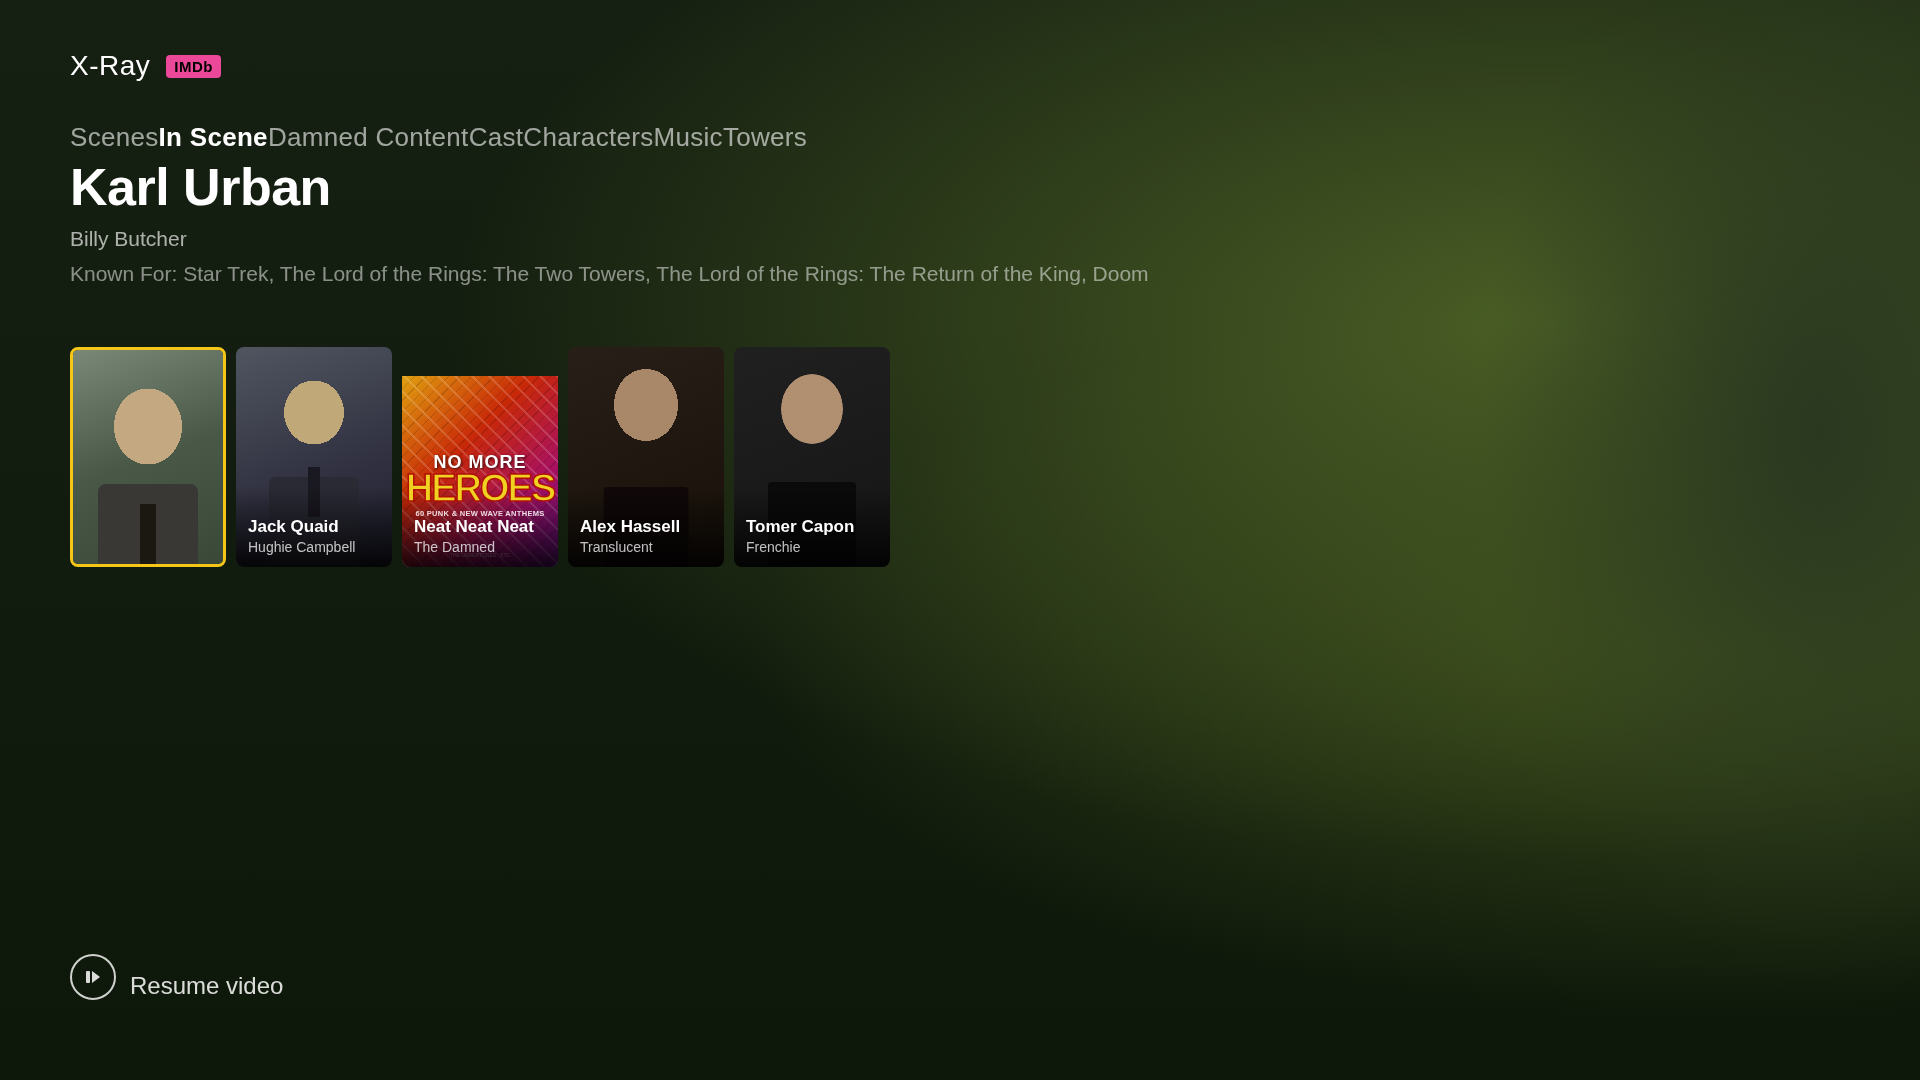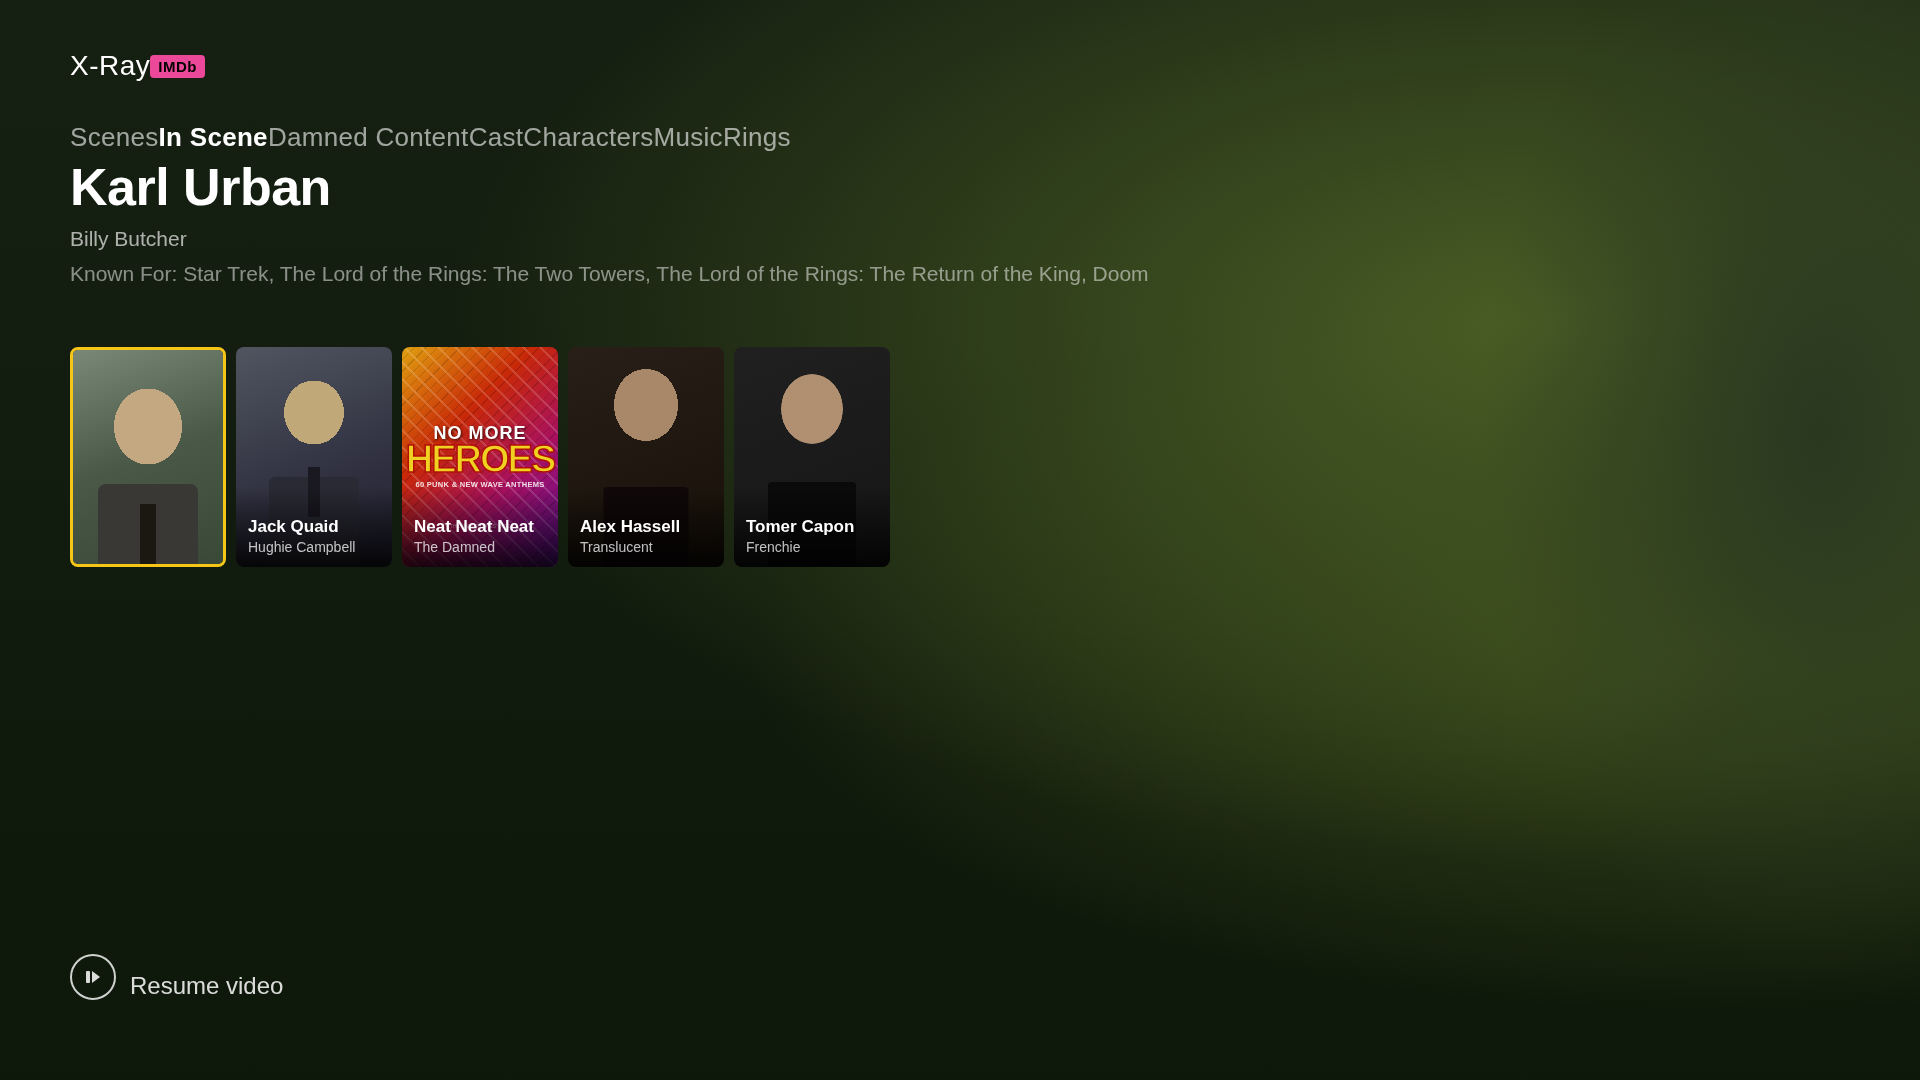--- a/index.html
+++ b/index.html
@@ -27,20 +27,21 @@
     .content {
       position: relative;
       z-index: 1;
       padding: 50px 70px;
     }
 
     
     .header {
       display: flex;
       align-items: center;
+      gap: 16px;
       margin-bottom: 36px;
     }
 
     .xray-label {
       font-size: 28px;
       font-weight: 400;
       color: #ffffff;
       letter-spacing: 0.5px;
     }
 
@@ -189,21 +190,21 @@
     <span class="imdb-badge">IMDb</span>
   </div>
 
   <nav class="nav">
     <span class="nav-item">Scenes</span>
     <span class="nav-item active">In Scene</span>
     <span class="nav-item">Damned Content</span>
     <span class="nav-item">Cast</span>
     <span class="nav-item">Characters</span>
     <span class="nav-item">Music</span>
-    <span class="nav-item">Rings</span>
+    <span class="nav-item">Towers</span>
   </nav>
 
   <div>
     <div class="actor-name">Karl Urban</div>
     <div class="actor-role">Billy Butcher</div>
     <div class="actor-known-for">
       <span>Known For:</span>
       <span>Star Trek, The Lord of the Rings: The Two Towers, The Lord of the Rings: The Return of the King, Doom</span>
     </div>
   </div>
@@ -227,21 +228,21 @@
         <div style="position:absolute;bottom:0;left:50%;transform:translateX(-50%);width:90px;height:90px;background:#2a2a35;border-radius:6px 6px 0 0;"></div>
         <div style="position:absolute;bottom:50px;left:50%;transform:translateX(-50%);width:12px;height:50px;background:#1a1820;"></div>
       </div>
       <div class="card-label">
         <div class="card-label-name">Jack Quaid</div>
         <div class="card-label-role">Hughie Campbell</div>
       </div>
     </div>
 
     <div class="card">
-      <div style="width:100%;height:100%;background:linear-gradient(135deg,#e0a010 0%,#c82808 35%,#a81060 65%,#6010a0 100%);display:flex;flex-direction:column;align-items:center;justify-content:center;padding:24px;position:relative;">
+      <div style="width:100%;height:100%;background:linear-gradient(135deg,#e0a010 0%,#c82808 35%,#a81060 65%,#6010a0 100%);display:flex;flex-direction:column;align-items:center;justify-content:center;padding:24px;position:relative;margin-top:29px;">
 
         <div style="position:absolute;inset:0;opacity:0.15;background:repeating-linear-gradient(45deg,#fff 0,#fff 2px,transparent 2px,transparent 12px),repeating-linear-gradient(-45deg,#000 0,#000 1px,transparent 1px,transparent 8px);"></div>
         <div style="position:relative;z-index:1;text-align:center;">
           <div style="font-size:18px;font-weight:900;color:#fff;text-transform:uppercase;letter-spacing:1px;line-height:1;text-shadow:1px 1px 3px rgba(0,0,0,0.7);">NO MORE</div>
           <div style="font-size:38px;font-weight:900;color:#f0d020;text-transform:uppercase;line-height:0.9;letter-spacing:-2px;-webkit-text-stroke:1.5px #b01008;">HEROES</div>
           <div style="font-size:7.5px;font-weight:700;color:rgba(255,255,255,0.85);text-transform:uppercase;line-height:1.4;margin-top:4px;letter-spacing:0.3px;">60 PUNK &amp; NEW WAVE ANTHEMS</div>
         </div>
 
         <div style="position:absolute;bottom:38px;left:0;right:0;display:flex;justify-content:center;gap:4px;padding:0 6px;flex-wrap:wrap;">
           <span style="font-size:5px;color:rgba(255,255,255,0.6);">THE UNDERTONES</span>

